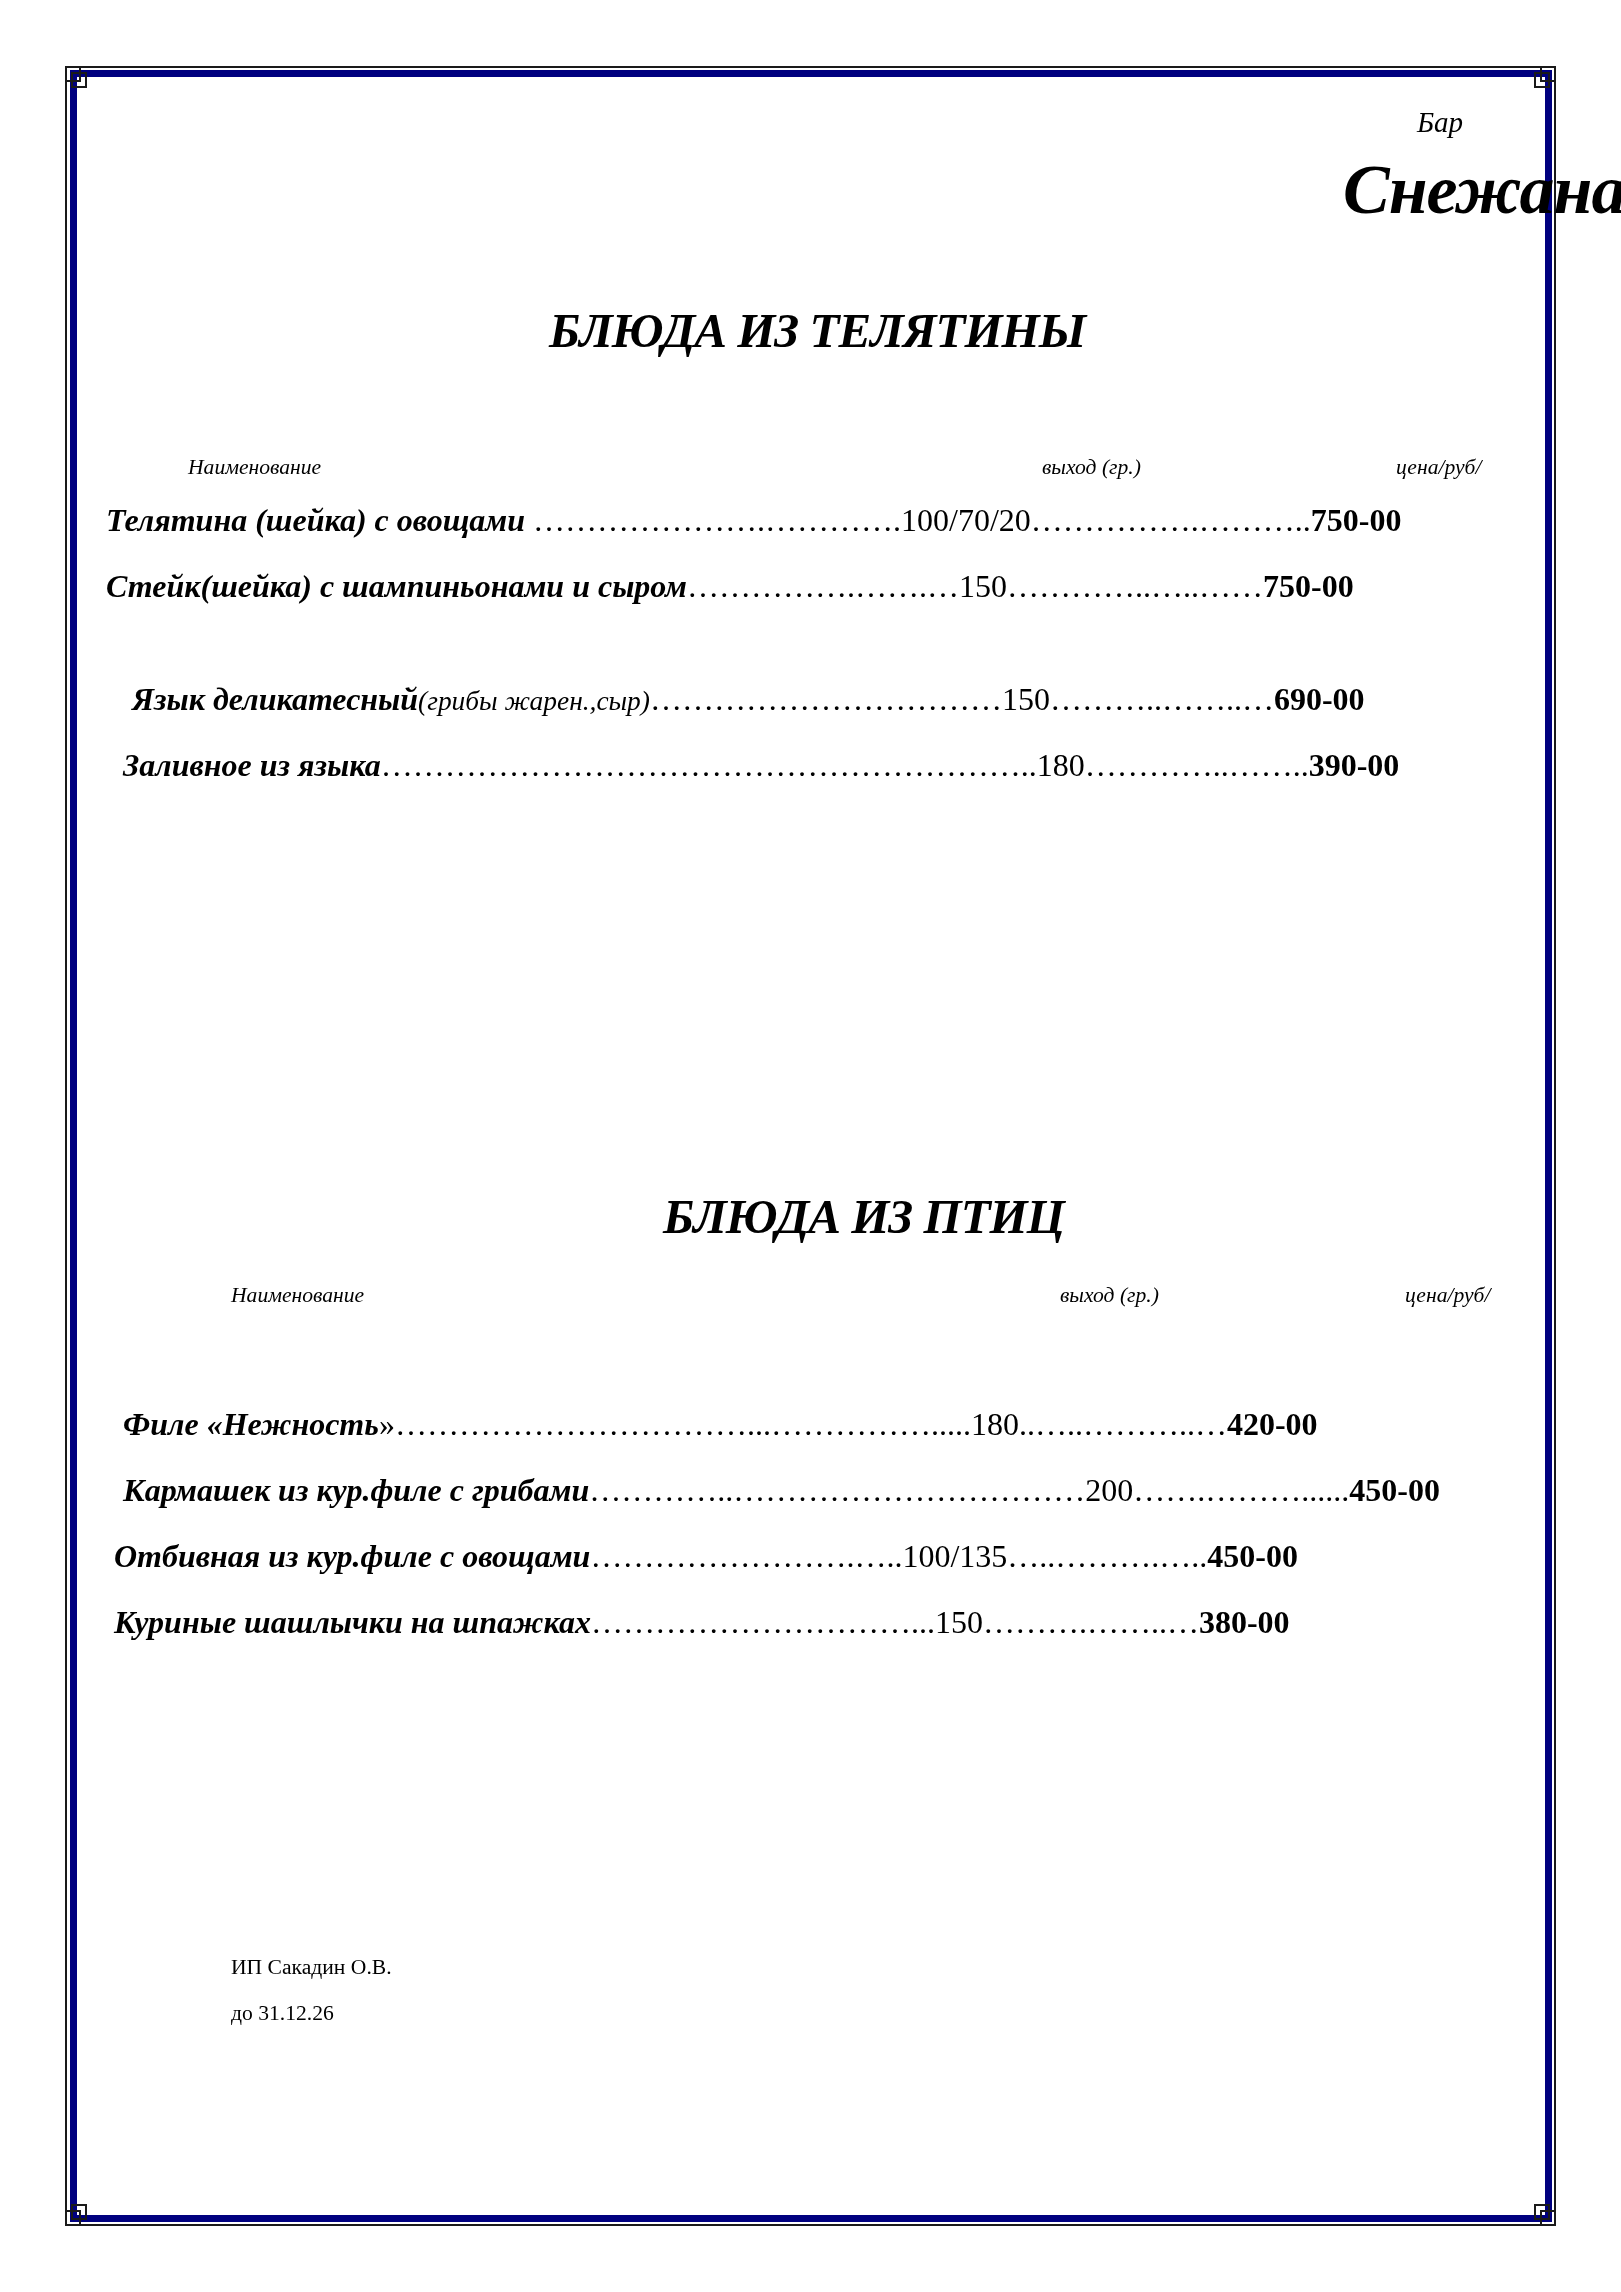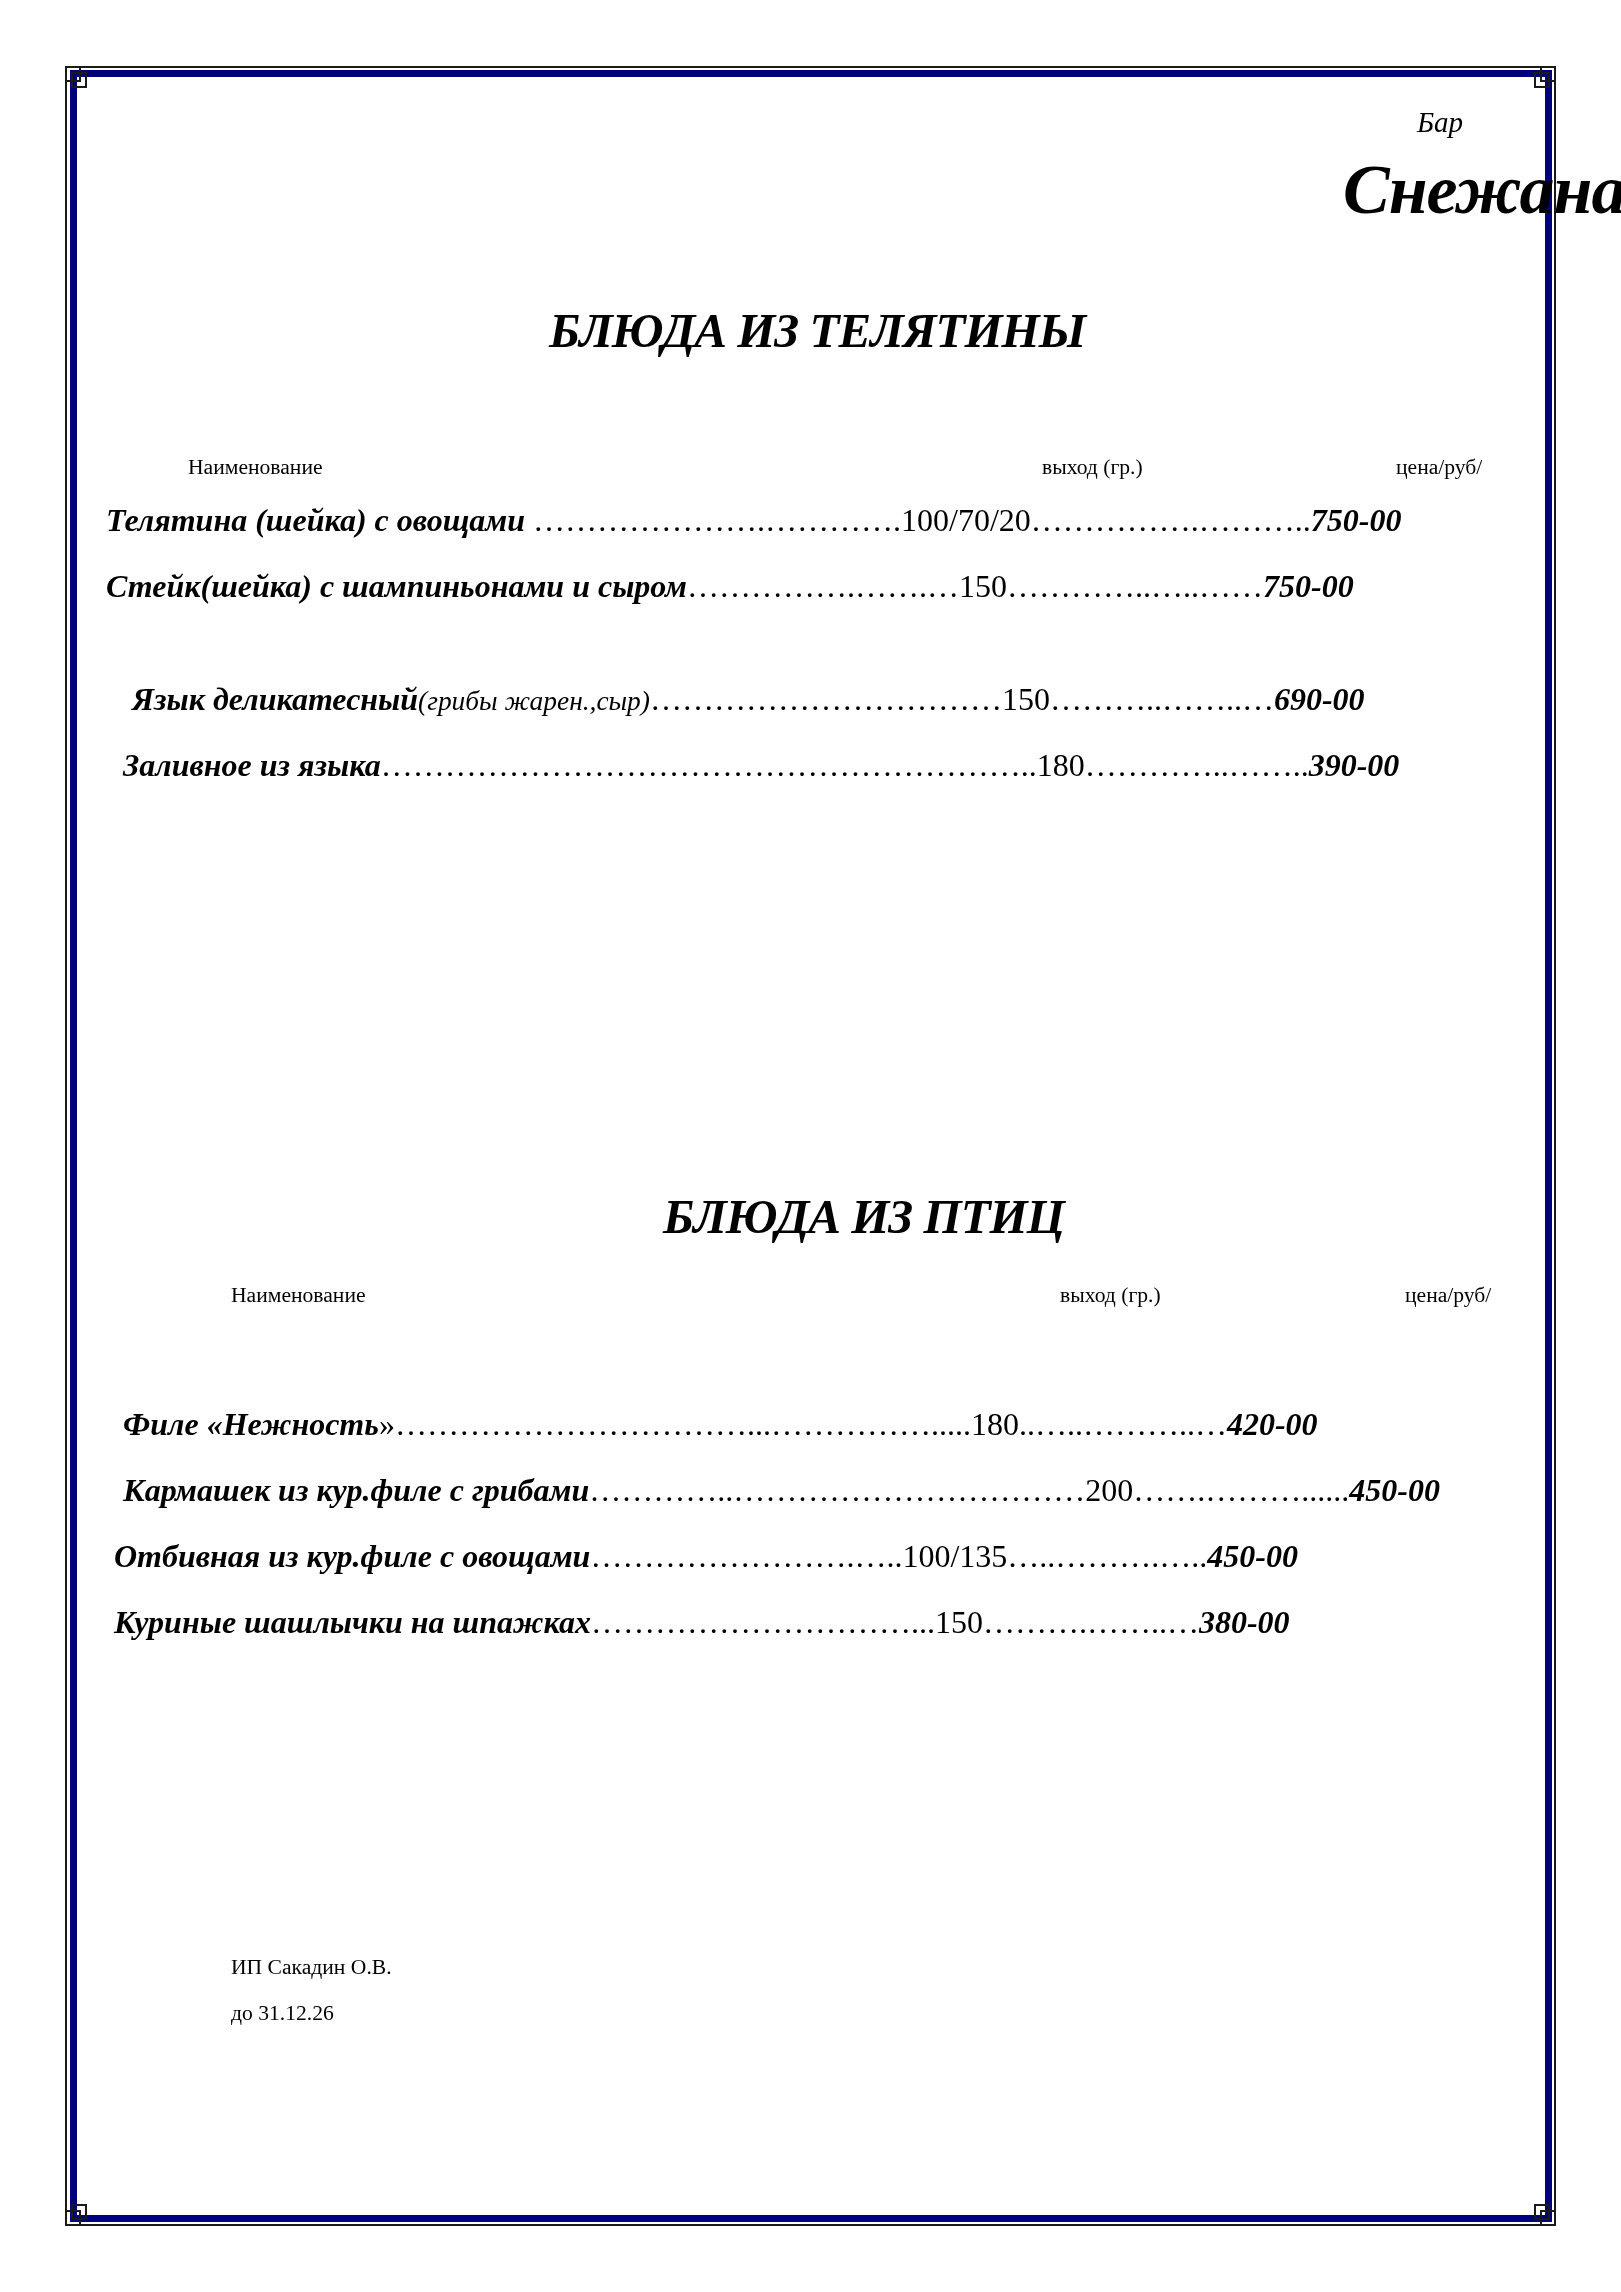--- a/index.html
+++ b/index.html
@@ -13,28 +13,28 @@
                   border: 7.8px solid #00007f; box-sizing: border-box; }
   .corner { position: absolute; width: 15.7px; height: 15.7px; border: 2px solid #1a1a1a; box-sizing: border-box; }
 
   .abs { position: absolute; white-space: nowrap; }
 
   .brand-small { font-style: italic; font-size: 29px; }
   .brand-big { font-style: italic; font-weight: bold; font-size: 70px; letter-spacing: -1px; }
 
   .section-title { font-style: italic; font-weight: bold; font-size: 49px; letter-spacing: -1px; }
 
-  .colhead { font-size: 21.6px; }
+  .colhead { font-size: 21.6px; font-style: italic; }
 
   .row { position: absolute; white-space: nowrap; font-size: 32px; line-height: 39px; }
   .row .name { font-style: italic; font-weight: bold; }
   .row .note { font-style: italic; font-weight: normal; font-size: 27.4px; }
   .row .dots { font-weight: normal; letter-spacing: 0px; }
   .row .weight { font-weight: normal; text-align: center; }
-  .row .price { font-style: italic; font-weight: bold; }
+  .row .price { font-weight: bold; }
 
   .footer { font-size: 21.6px; }
 </style>
 </head>
 <body>
 
 <div class="border-outer"></div>
 <div class="border-blue"></div>
 <div class="corner" style="left:65px;top:66px;"></div>
 <div class="corner" style="left:71px;top:72px;"></div>

